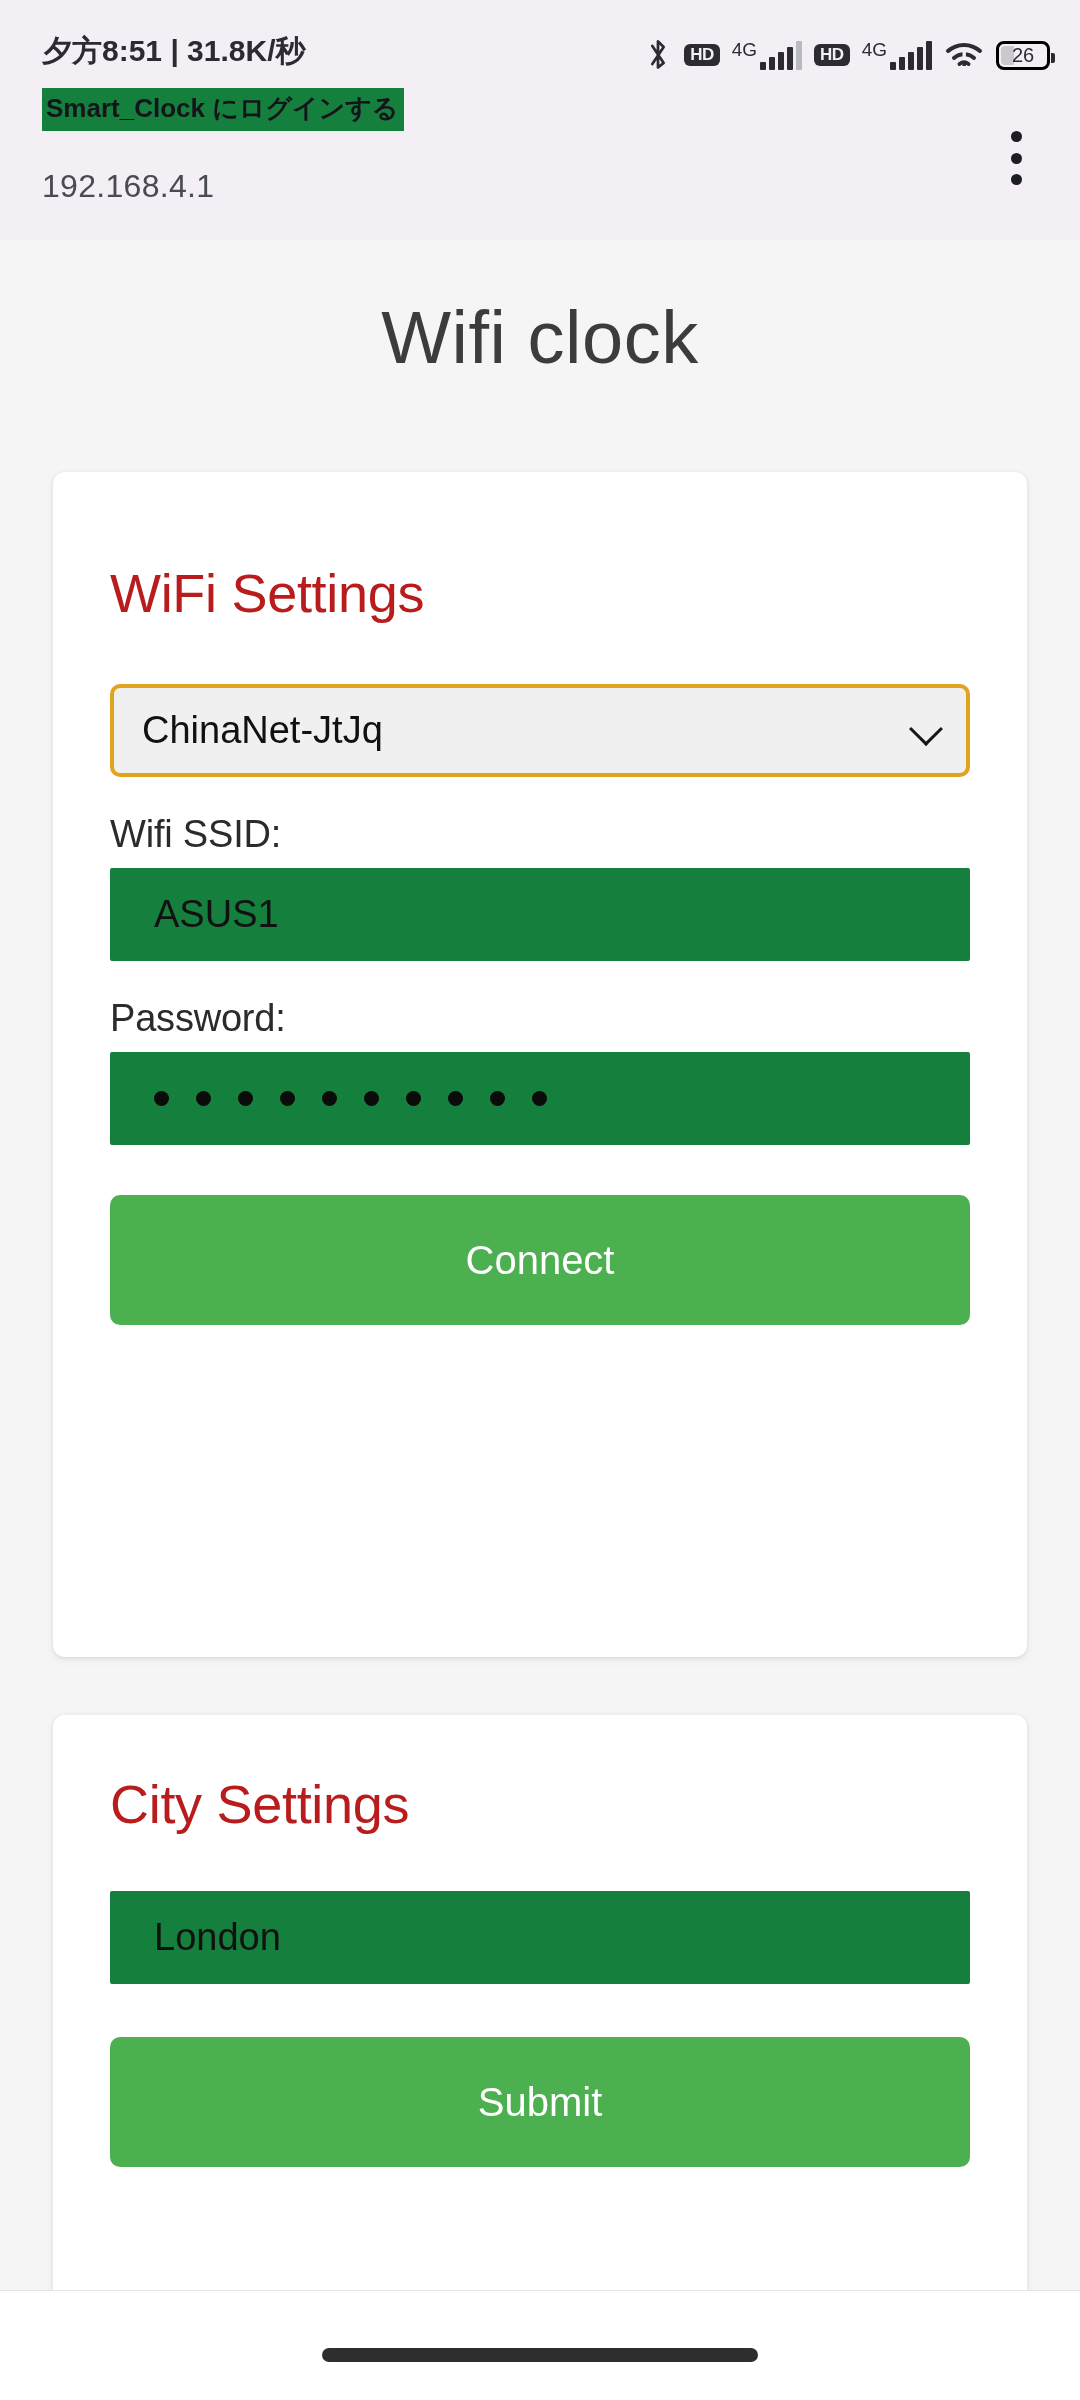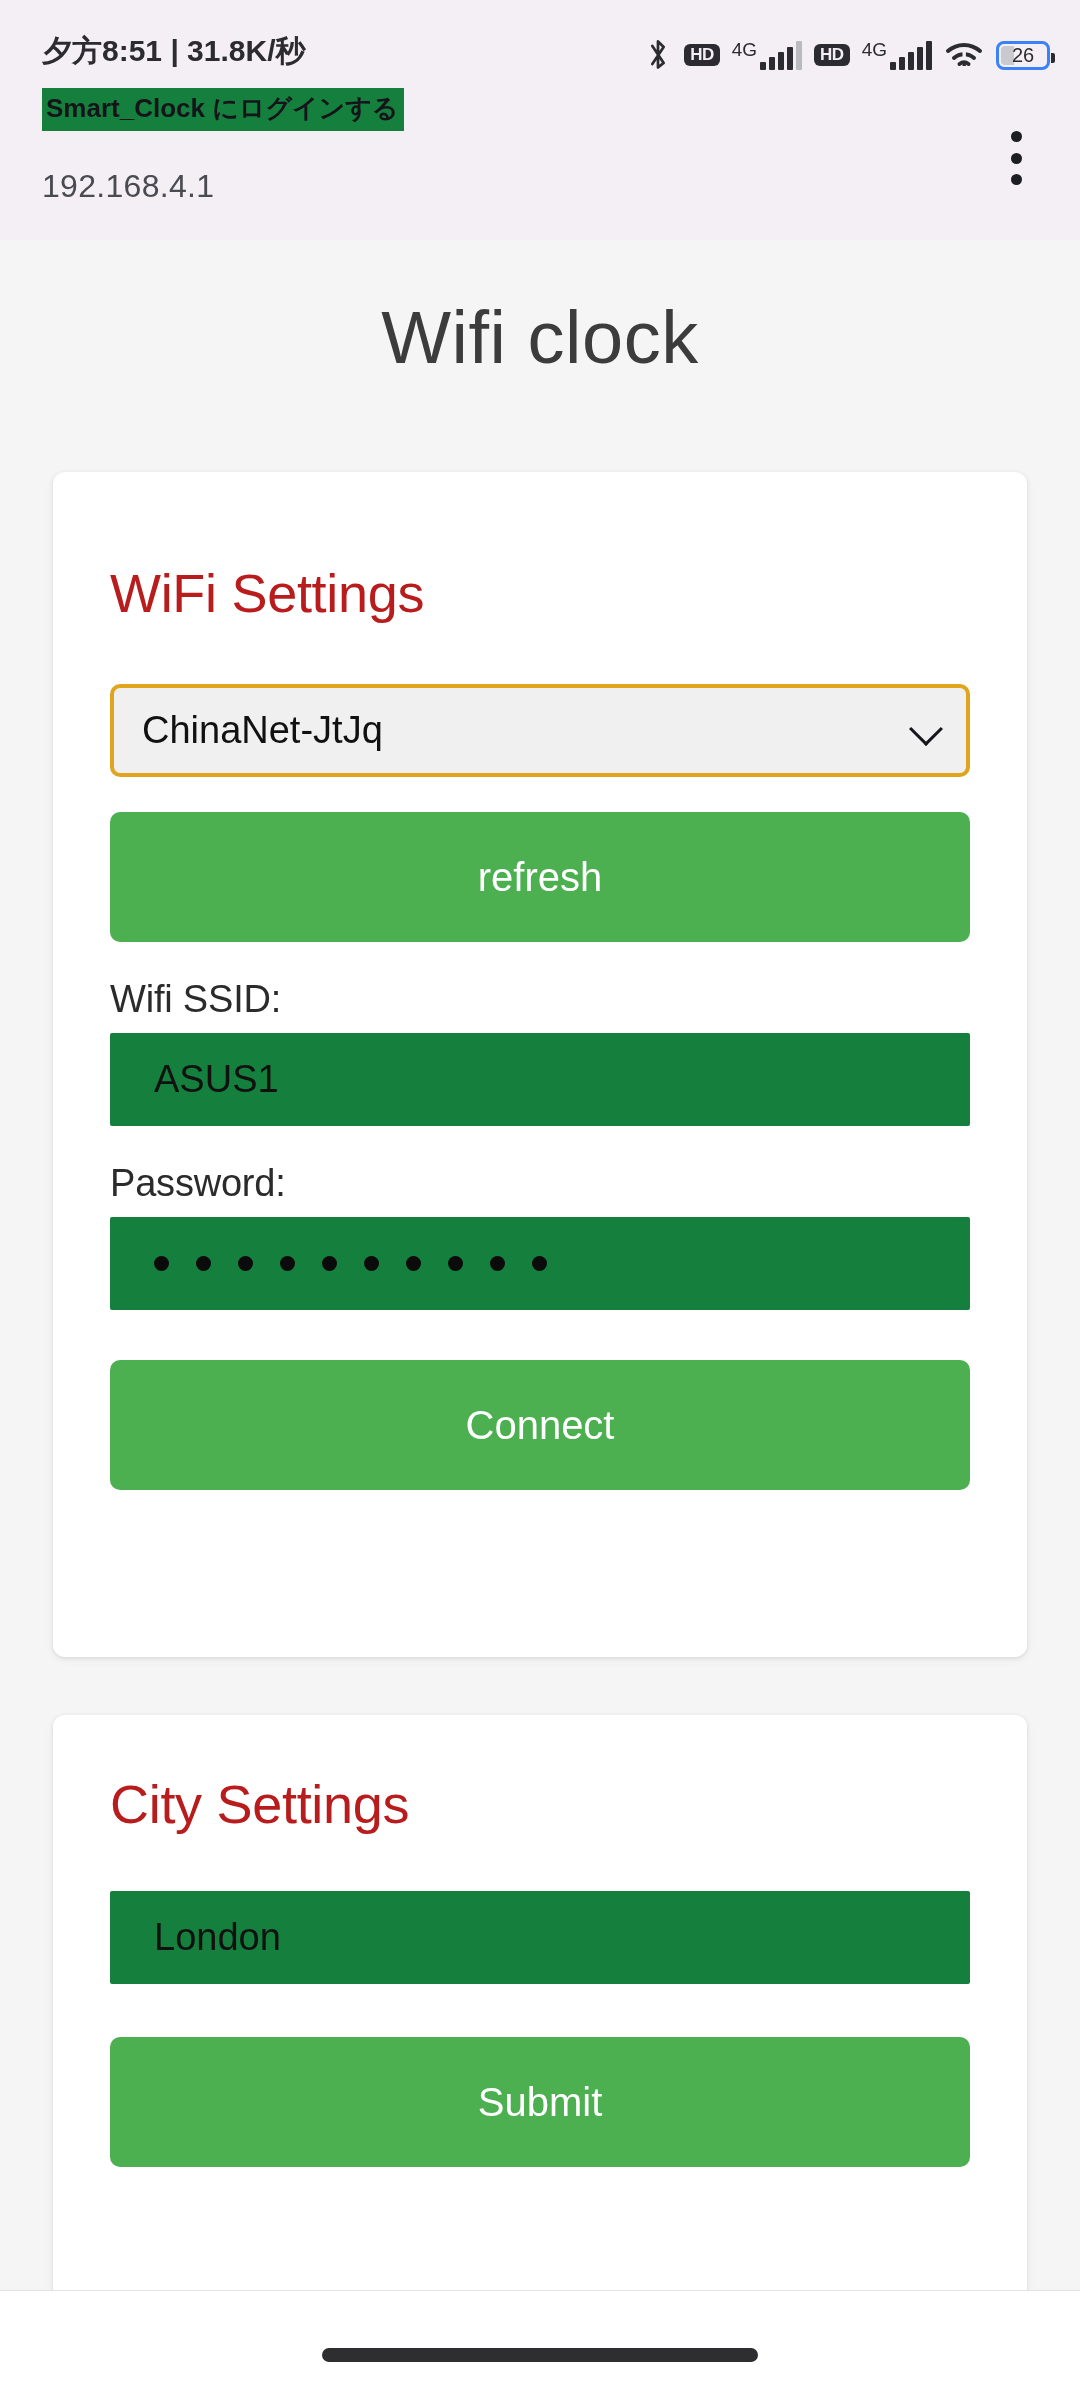--- a/index.html
+++ b/index.html
@@ -80,21 +80,21 @@
   .bars i:nth-child(1) { height: 8px; }
   .bars i:nth-child(2) { height: 13px; }
   .bars i:nth-child(3) { height: 18px; }
   .bars i:nth-child(4) { height: 23px; }
   .bars i:nth-child(5) { height: 29px; }
   .bars.dim i:nth-child(5) { background: #b9b9c0; }
 
   .batt {
     position: relative;
     width: 54px; height: 29px;
-    border: 3px solid #3b82f6;
+    border: 3px solid #000000;
     border-radius: 8px;
     display: flex; align-items: center; justify-content: center;
   }
   .batt::after {
     content: "";
     position: absolute;
     right: -8px; top: 9px;
     width: 4px; height: 10px;
     background: #2b2b31;
     border-radius: 0 2px 2px 0;
@@ -364,21 +364,20 @@
   <div class="card" id="card-wifi">
     <div class="card-inner">
 
       <div class="card-title">WiFi Settings</div>
 
       <div class="select-box">
         <span class="select-value">ChinaNet-JtJq</span>
         <span class="chev"></span>
       </div>
 
-      <button class="btn" id="refresh-button">refresh</button>
 
       <div class="field-label">Wifi SSID:</div>
 
       <input class="text-input" id="ssid-input" type="text" value="ASUS1" style="">
 
       <div class="field-label">Password:</div>
 
       <div class="text-input">
         <span class="pw-dots" id="pw-dots">
             <i></i>

